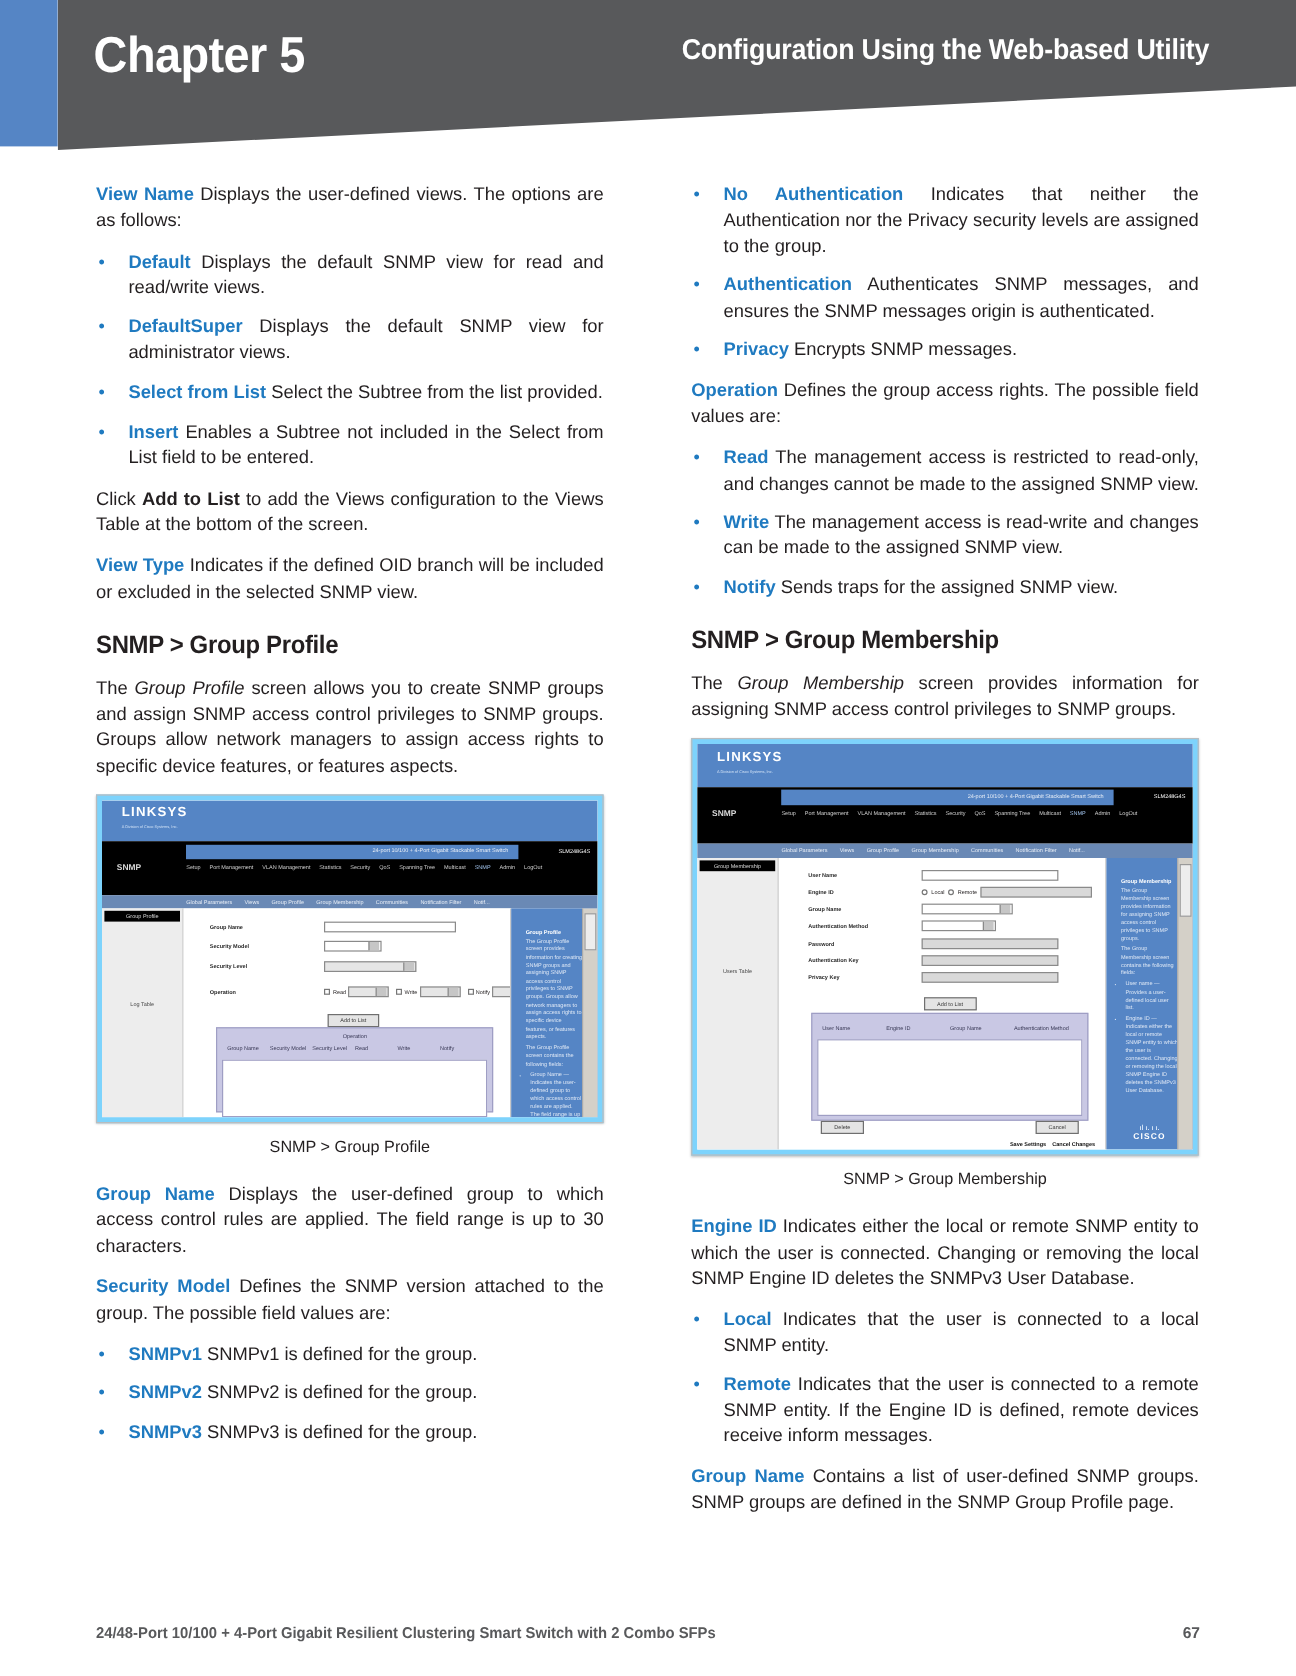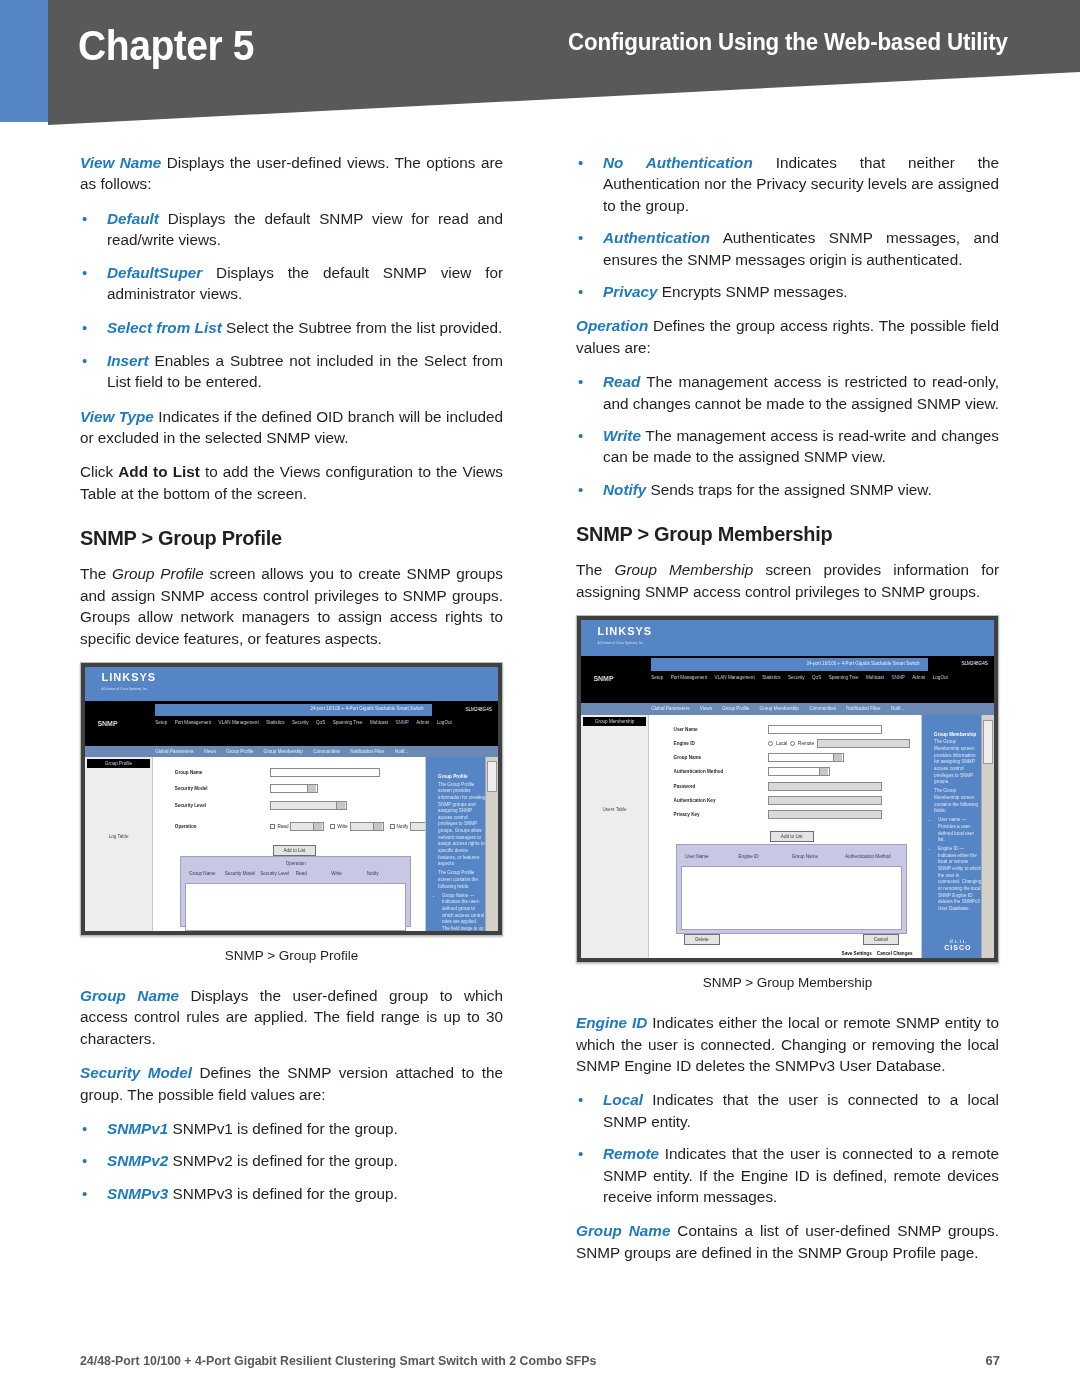--- a/index.html
+++ b/index.html
@@ -46,21 +46,21 @@
   .col-left  { left:80px; }
   .col-right { left:576px; }
 
   p.body {
     margin:0 0 13px 0;
     font-size:15.3px;
     line-height:1.40;
     text-align:justify;
     color:#231f20;
   }
-  .term { color:#1f7ac0; font-weight:bold;font-style:italic; }
+  .term { color:#1f7ac0; font-weight:bold; }
   .bold { font-weight:bold; }
   .ital { font-style:italic; }
 
   ul.bullets { margin:0 0 13px 0; padding:0; list-style:none; }
   ul.bullets li {
     position:relative;
     padding-left:27px;
     margin-bottom:11px;
     font-size:15.3px;
     line-height:1.40;
@@ -88,21 +88,21 @@
     text-align:center;
     font-size:13.5px;
     color:#231f20;
     margin-top:12px;
     margin-bottom:22px;
   }
 
   .shot {
     position:relative;
     border:1px solid #b9bcbe;
-    background:#404040;
+    background:#7dd3fc;
     padding:4px;
     box-shadow:0 1px 2px rgba(0,0,0,.25);
   }
   .shot-inner {
     position:relative;
     width:100%;
     background:#ffffff;
     overflow:hidden;
   }
   
@@ -274,23 +274,23 @@
     <li><span class="dot">•</span><span class="term">Default</span><span>  Displays the default SNMP view for read and read/write views.</span></li>
     <li><span class="dot">•</span><span class="term">DefaultSuper</span><span> Displays the default SNMP view for administrator views.</span></li>
   </ul>
 
 
   <ul class="bullets">
     <li><span class="dot">•</span><span class="term">Select from List</span><span> Select the Subtree from the list provided.</span></li>
     <li><span class="dot">•</span><span class="term">Insert</span><span> Enables a Subtree not included in the Select from List field to be entered.</span></li>
   </ul>
 
+  <p class="body"><span>Click </span><span class="bold">Add to List</span><span> to add the Views configuration to the Views Table at the bottom of the screen.</span></p>
+
   <p class="body"><span class="term">View Type</span><span> Indicates if the defined OID branch will be included or excluded in the selected SNMP view.</span></p>
-
-  <p class="body"><span>Click </span><span class="bold">Add to List</span><span> to add the Views configuration to the Views Table at the bottom of the screen.</span></p>
 
   <h2 class="section">SNMP &gt; Group Profile</h2>
 
   <p class="body"><span>The </span><span class="ital">Group Profile</span><span> screen allows you to create SNMP groups and assign SNMP access control privileges to SNMP groups. Groups allow network managers to assign access rights to specific device features, or features aspects.</span></p>
 
   <div class="figure">
     <div class="shot">
       <div class="shot-inner" style="height:264px; font-size:4.6px;">
         <div class="lk-brand">
           <div class="lk-logo" style="font-size:11px;">LINKSYS</div>

